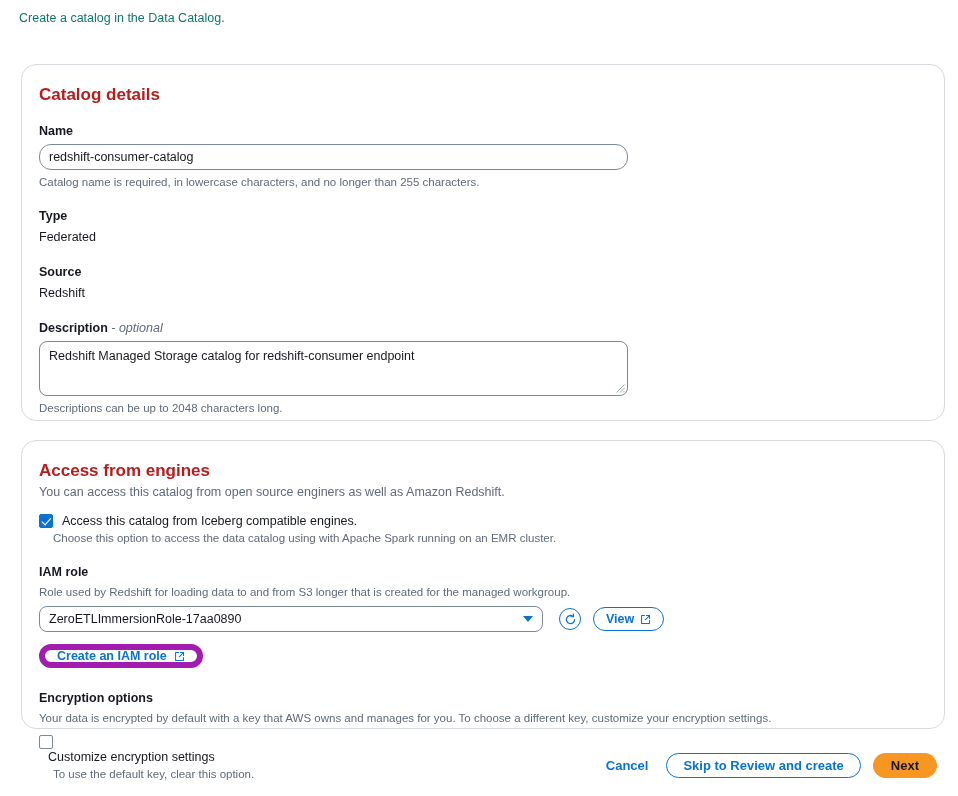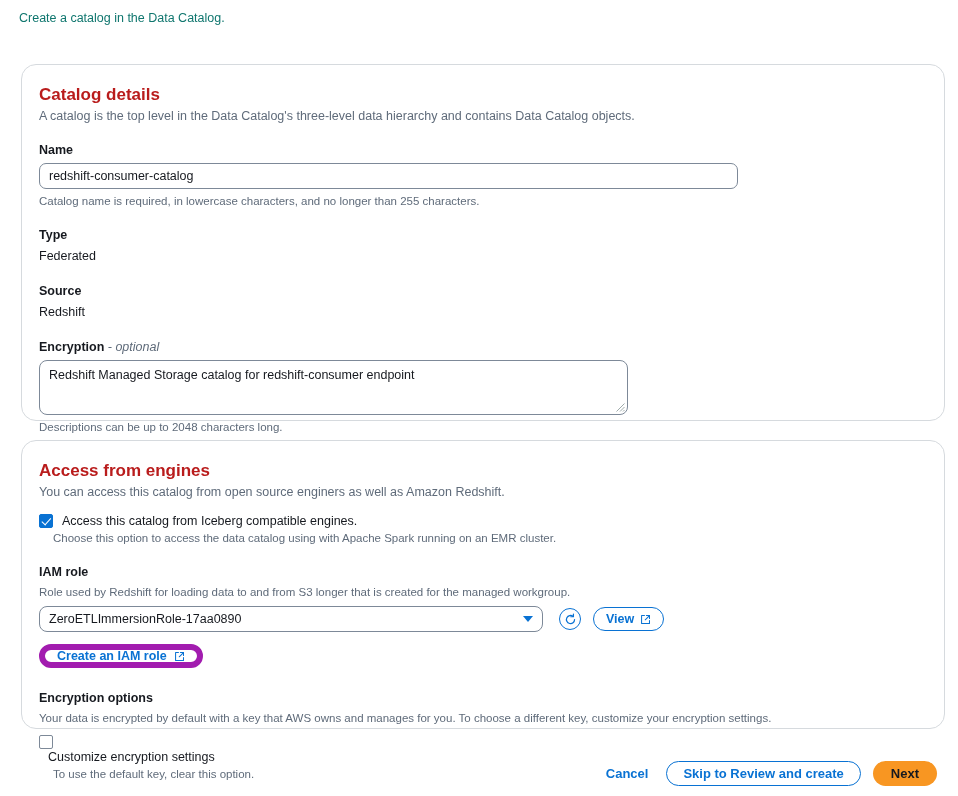--- a/index.html
+++ b/index.html
@@ -42,22 +42,22 @@
   .field { margin-top: 18px; }
   .field-label {
     font-size: 12.5px; font-weight: bold; color: #16191f;
     line-height: 16px; margin-bottom: 5px; display: block;
   }
   .optional { font-weight: normal; font-style: italic; color: #5f6b7a; }
   .field-hint { font-size: 11.5px; color: #5f6b7a; line-height: 15px; margin-top: 5px; }
   .field-value { font-size: 12.5px; color: #16191f; line-height: 17px; }
 
   .text-input {
-    display: block; width: 699px; height: 26px;
-    border: 1px solid #7d8998; border-radius: 7px;
+    display: block; width: 589px; height: 26px;
+    border: 1px solid #7d8998; border-radius: 12px;
     background: #ffffff; padding: 0 9px;
     font-family: "Liberation Sans", sans-serif;
     font-size: 12.5px; color: #16191f; outline: none;
   }
   .textarea-input {
     display: block; width: 589px; height: 55px;
     border: 1px solid #7d8998; border-radius: 8px;
     background: #ffffff; padding: 6px 9px;
     font-family: "Liberation Sans", sans-serif;
     font-size: 12.5px; color: #16191f; line-height: 16px;
@@ -120,21 +120,21 @@
     border: 6px solid #a21caf; border-radius: 13px;
     background: #ffffff; color: #0972d3;
     font-family: "Liberation Sans", sans-serif;
     font-size: 12.5px; font-weight: bold;
     display: inline-flex; align-items: center; gap: 7px; cursor: pointer;
   }
 
   
   .footer {
     position: absolute; right: 21px; top: 753px;
-    display: flex; align-items: center; margin-top: 8px;
+    display: flex; align-items: center;
   }
   .link-btn {
     background: none; border: none; cursor: pointer;
     font-family: "Liberation Sans", sans-serif;
     font-size: 13px; font-weight: bold; color: #0972d3; padding: 0 14px;
   }
   .btn-outline {
     height: 25px; padding: 0 16px; margin-left: 4px;
     border: 1px solid #0972d3; border-radius: 13px;
     background: #ffffff; color: #0972d3;
@@ -154,41 +154,40 @@
 
 <div class="page">
 
   <div class="page-header">
     <div class="page-subtitle">Create a catalog in the Data Catalog.</div>
   </div>
 
   <div class="card" id="card-catalog">
     <div class="card-inner">
       <div class="section-title">Catalog details</div>
-      <div class="section-desc">A catalog is the top level in the Data Catalog's three-level data hierarchy and contains Data Catalog objects.</div>
 
       <div class="field">
         <label class="field-label">Name</label>
         <input class="text-input" type="text" value="redshift-consumer-catalog" style="">
         <div class="field-hint">Catalog name is required, in lowercase characters, and no longer than 255 characters.</div>
       </div>
 
       <div class="field">
         <span class="field-label">Type</span>
         <div class="field-value">Federated</div>
       </div>
 
       <div class="field">
         <span class="field-label">Source</span>
         <div class="field-value">Redshift</div>
       </div>
 
       <div class="field">
         <label class="field-label">
-          <span>Encryption</span>
+          <span>Description</span>
           <span class="optional">- optional</span>
         </label>
         <div class="ta-wrap">
           <textarea class="textarea-input" style="">Redshift Managed Storage catalog for redshift-consumer endpoint</textarea>
           <svg class="ta-grip" viewBox="0 0 9 9">
             <path d="M8.5 0.5 L0.5 8.5 M8.5 4 L4 8.5 M8.5 7 L7 8.5" stroke="#879596" stroke-width="0.8" fill="none"></path>
           </svg>
         </div>
         <div class="field-hint">Descriptions can be up to 2048 characters long.</div>
       </div>

